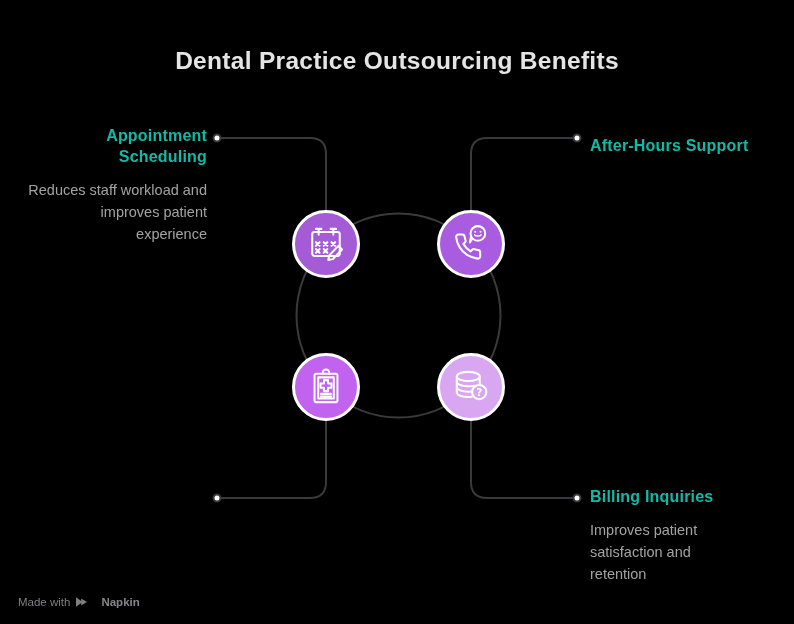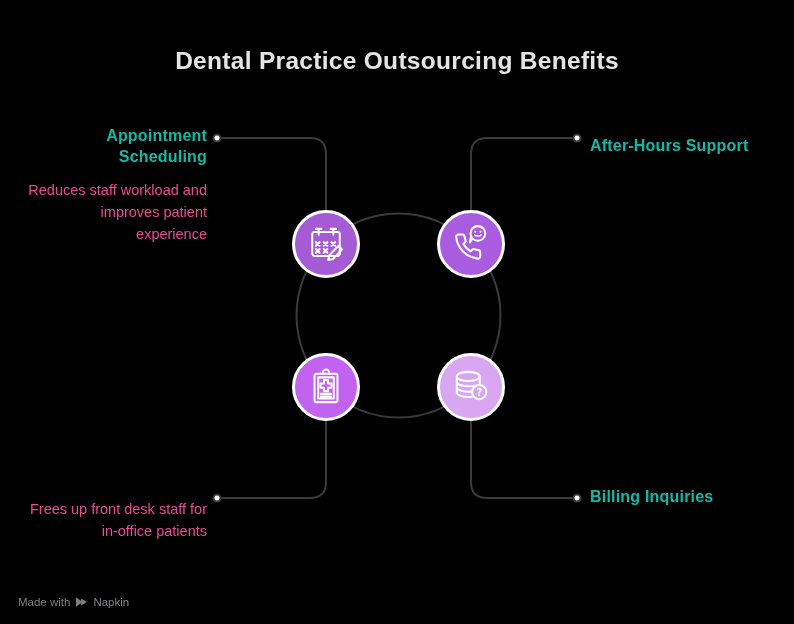--- a/index.html
+++ b/index.html
@@ -37,35 +37,35 @@
   .badge svg text{font-family:"DejaVu Sans",sans-serif;font-weight:bold;}
 
   
   .tblock{position:absolute;}
   .tblock h2{
     margin:0;font-size:16px;font-weight:700;line-height:1.32;
     color:#14b8a6;letter-spacing:.2px;
   }
   .tblock p{
     margin:13px 0 0 0;font-size:14.5px;line-height:1.5;
-    color:#ec4899;font-weight:400;
+    color:#a3a3a3;font-weight:400;
   }
   .tb-tl{left:27px;top:125px;width:180px;text-align:right;}
   .tb-tr{left:590px;top:135px;width:186px;text-align:left;}
   .tb-bl{left:22px;top:486px;width:185px;text-align:right;}
   .tb-br{left:590px;top:486px;width:180px;text-align:left;text-decoration:underline;}
   .tb-br p{max-width:145px;}
 
   
   .watermark{
     position:absolute;left:18px;top:596px;
     display:flex;align-items:center;gap:5px;
     font-size:11.5px;color:#7f7f83;
   }
-  .watermark .brand{font-weight:400;color:#85858a;}
+  .watermark .brand{font-weight:700;color:#85858a;margin-left:8px;}
   .watermark svg{display:block;}
 </style>
 </head>
 <body>
 
 <div class="canvas">
 
   <h1 class="title">Dental Practice Outsourcing Benefits</h1>
 
   <svg class="lines" width="794" height="624" viewBox="0 0 794 624">
@@ -127,25 +127,25 @@
   <div class="tblock tb-tl">
     <h2>Appointment Scheduling</h2>
     <p>Reduces staff workload and improves patient experience</p>
   </div>
 
   <div class="tblock tb-tr">
     <h2>After-Hours Support</h2>
   </div>
 
   <div class="tblock tb-bl">
-    <p>Frees up front desk staff for in-office patients</p>
   </div>
 
   <div class="tblock tb-br">
     <h2>Billing Inquiries</h2>
+    <p>Improves patient satisfaction and retention</p>
   </div>
 
   <div class="watermark">
     <span>Made with</span>
     <svg width="13" height="12" viewBox="0 0 13 12">
       <path d="M1 1.2 L7.6 6 L1 10.8 Z" fill="#7f7f83"></path>
       <path d="M6.2 2.6 L12 6 L6.2 9.4 Z" fill="#7f7f83"></path>
     </svg>
     <span class="brand">Napkin</span>
   </div>

